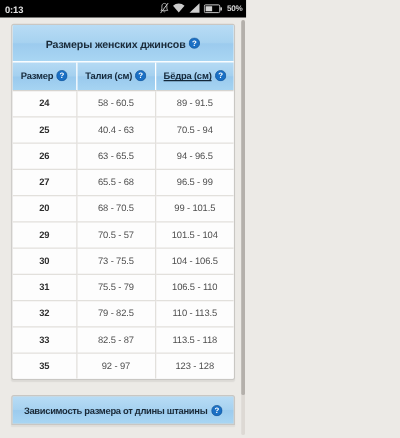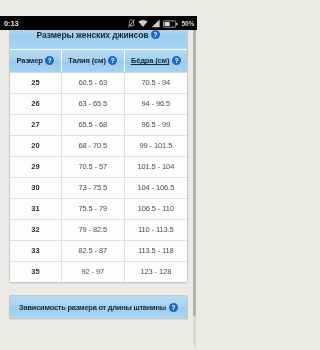--- a/index.html
+++ b/index.html
@@ -20,21 +20,20 @@
   .statusbar {
     height: 14px;
     width: 100%;
     background: #000000;
     display: flex;
     align-items: center;
     padding: 0 3px 0 4px;
     color: #cfcfcf;
     position: relative;
     z-index: 40;
-    margin-top: 16px;
   }
   .sb-clock {
     font-size: 7.5px;
     font-weight: bold;
     letter-spacing: -0.1px;
     color: #e2e2e2;
   }
   .sb-spacer { flex: 1 1 auto; }
   .sb-icons {
     display: flex;
@@ -292,22 +291,27 @@
                     <circle cx="6" cy="6" r="5.6" fill="none" stroke="#0d4f93" stroke-width="0.7"></circle>
                     <text x="6" y="9" font-family="Liberation Sans, sans-serif" font-size="8.4" font-weight="bold" fill="#ffffff" text-anchor="middle">?</text>
                   </svg>
                 </span>
               </span>
             </th>
           </tr>
         </thead>
         <tbody>
           <tr>
+            <td class="c-size">24</td>
+            <td>58 - 60.5</td>
+            <td>89 - 91.5</td>
+          </tr>
+          <tr>
             <td class="c-size">25</td>
-            <td>60.5 - 63</td>
+            <td>40.4 - 63</td>
             <td>70.5 - 94</td>
           </tr>
           <tr>
             <td class="c-size">26</td>
             <td>63 - 65.5</td>
             <td>94 - 96.5</td>
           </tr>
           <tr>
             <td class="c-size">27</td>
             <td>65.5 - 68</td>

